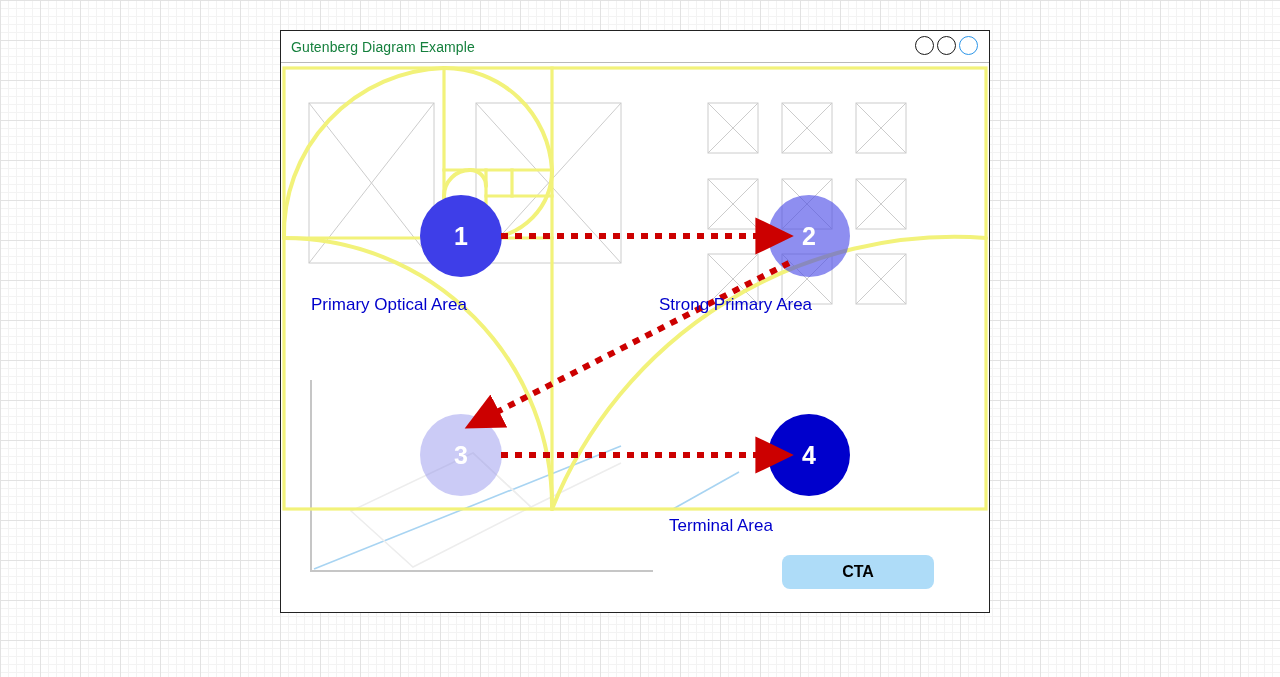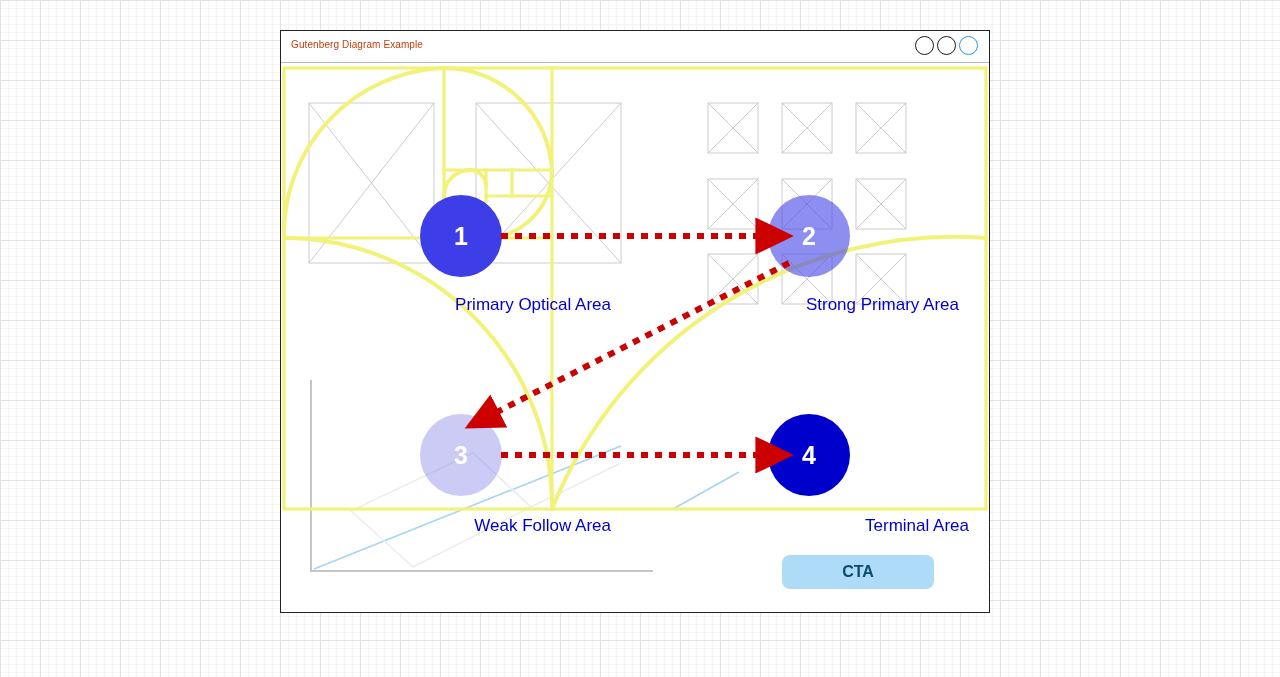--- a/index.html
+++ b/index.html
@@ -31,22 +31,22 @@
   #titlebar {
     position: relative;
     height: 32px;
     border-bottom: 1px solid #b9b9b9;
     background: #ffffff;
     box-sizing: border-box;
   }
   #window-title {
     position: absolute;
     left: 10px; top: 8px;
-    font-size: 10px;
-    color: #c2410c;
+    font-size: 14px;
+    color: #15803d;
     white-space: nowrap;
     letter-spacing: 0.1px;
   }
   #window-controls {
     position: absolute;
     right: 11px; top: 5px;
     display: flex;
     gap: 3px;
   }
   .wctl {
@@ -81,21 +81,21 @@
     color: #ffffff;
     font-size: 25px;
     font-weight: bold;
     font-family: "Liberation Sans", sans-serif;
   }
   .node-label {
     position: absolute;
     color: #0000cc;
     font-size: 17px;
     white-space: nowrap;
-    text-align: right;
+    text-align: left;
     font-family: "Liberation Sans", sans-serif;
   }
 
   #node1 { left: 139px; top: 132px; width: 82px; height: 82px; background: #3e3ee8; }
   #label1 { left: 30px; top: 232px; width: 300px; }
 
   #node2 { left: 487px; top: 132px; width: 82px; height: 82px; background: rgba(72,72,230,0.62); }
   #label2 { left: 378px; top: 232px; width: 300px; }
 
   #node3 { left: 139px; top: 351px; width: 82px; height: 82px; background: rgba(140,140,235,0.45); }
@@ -104,21 +104,21 @@
   #node4 { left: 487px; top: 351px; width: 82px; height: 82px; background: #0000cc; }
   #label4 { left: 388px; top: 453px; width: 300px; }
 
   
   #cta-button {
     position: absolute;
     left: 501px; top: 492px;
     width: 152px; height: 34px;
     border-radius: 8px;
     background: #aedcf8;
-    color: #0c4a6e;
+    color: #000000;
     font-size: 16px;
     font-weight: bold;
     display: flex;
     align-items: center;
     justify-content: center;
     font-family: "Liberation Sans", sans-serif;
     border: none;
     cursor: pointer;
   }
 </style>
@@ -229,19 +229,18 @@
           <path d="M0,0 L6.4,3.1 L0,6.2 Z" fill="#cc0000"></path>
         </marker>
       </defs>
       <line x1="220" y1="173" x2="481" y2="173" stroke="#cc0000" stroke-width="6" stroke-dasharray="7,7" marker-end="url(#redhead)"></line>
       <line x1="508" y1="200" x2="212" y2="351" stroke="#cc0000" stroke-width="6" stroke-dasharray="7,7" marker-end="url(#redhead)"></line>
       <line x1="220" y1="392" x2="481" y2="392" stroke="#cc0000" stroke-width="6" stroke-dasharray="7,7" marker-end="url(#redhead)"></line>
     </svg>
 
     <div class="node-label" id="label1">Primary Optical Area</div>
     <div class="node-label" id="label2">Strong Primary Area</div>
-    <div class="node-label" id="label3">Weak Follow Area</div>
     <div class="node-label" id="label4">Terminal Area</div>
 
     <div id="cta-button">CTA</div>
 
   </div>
 </div>
 
 </body></html>

